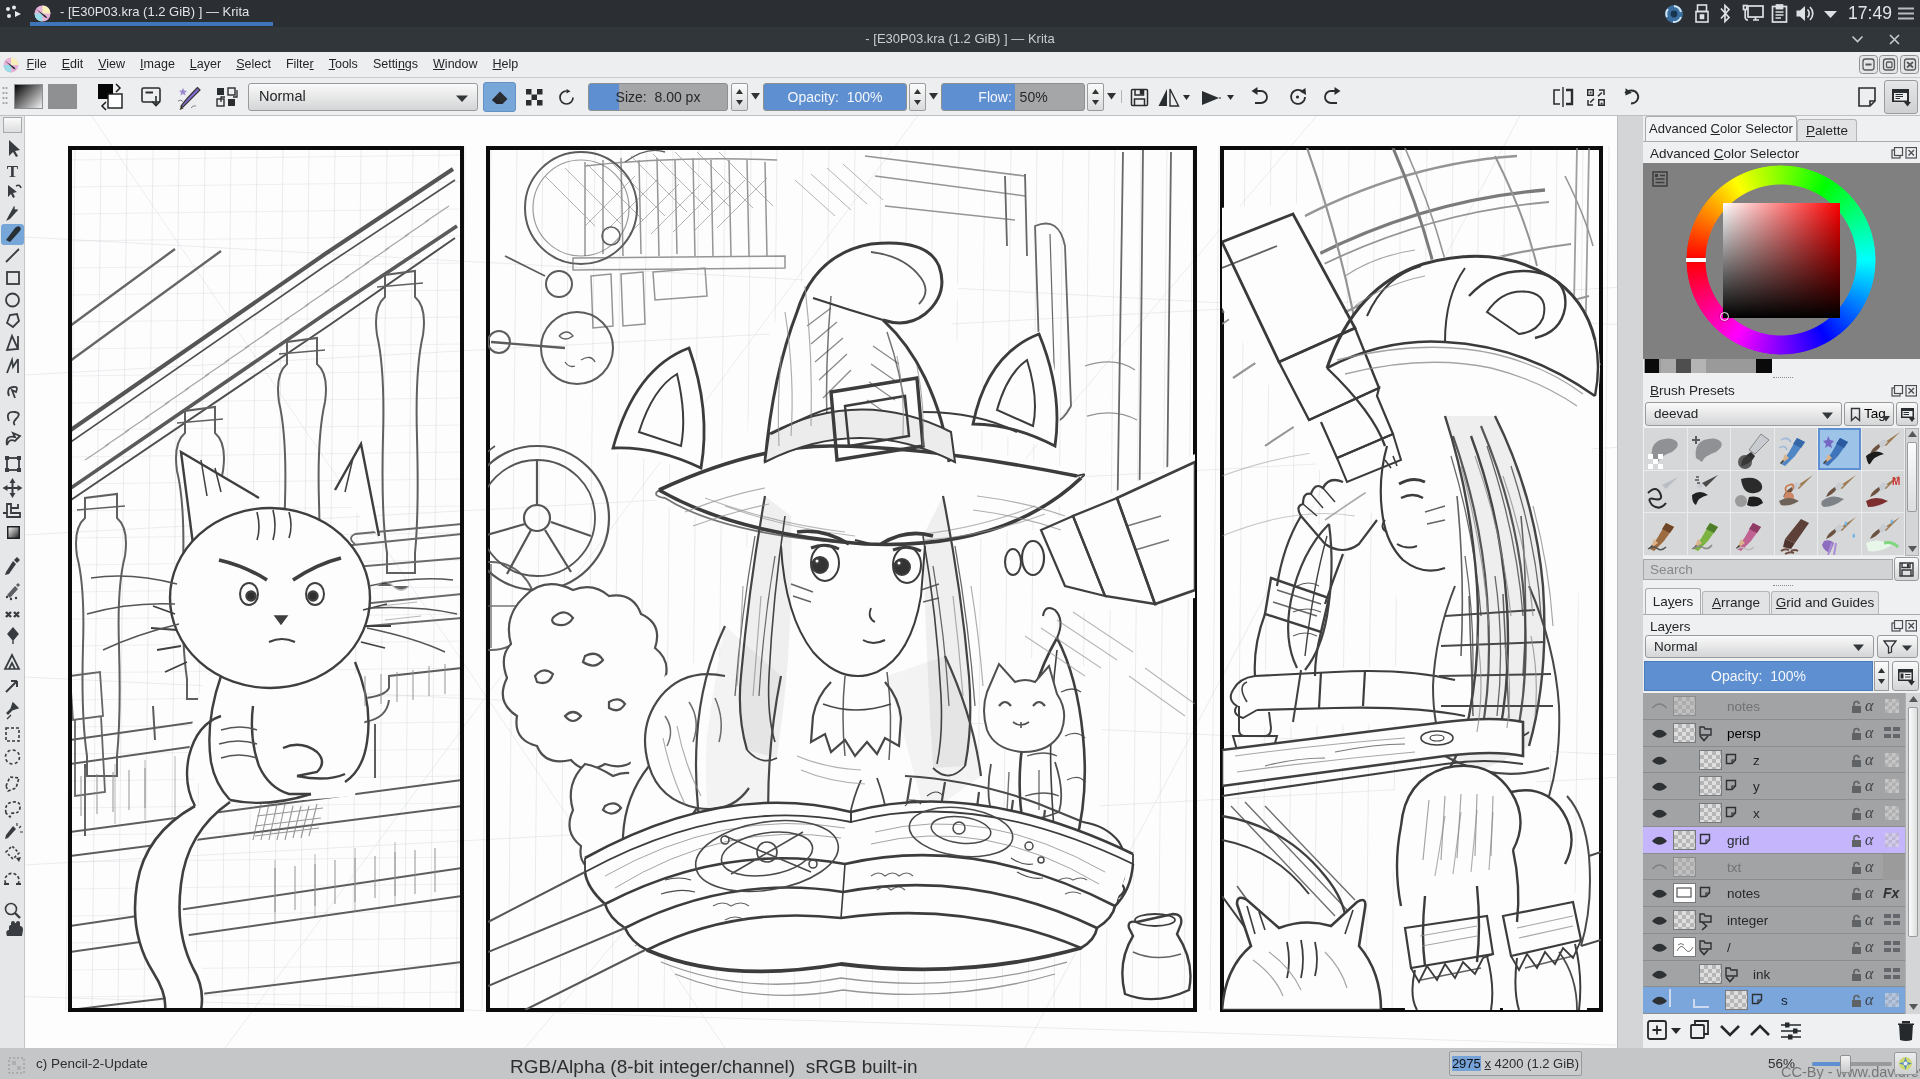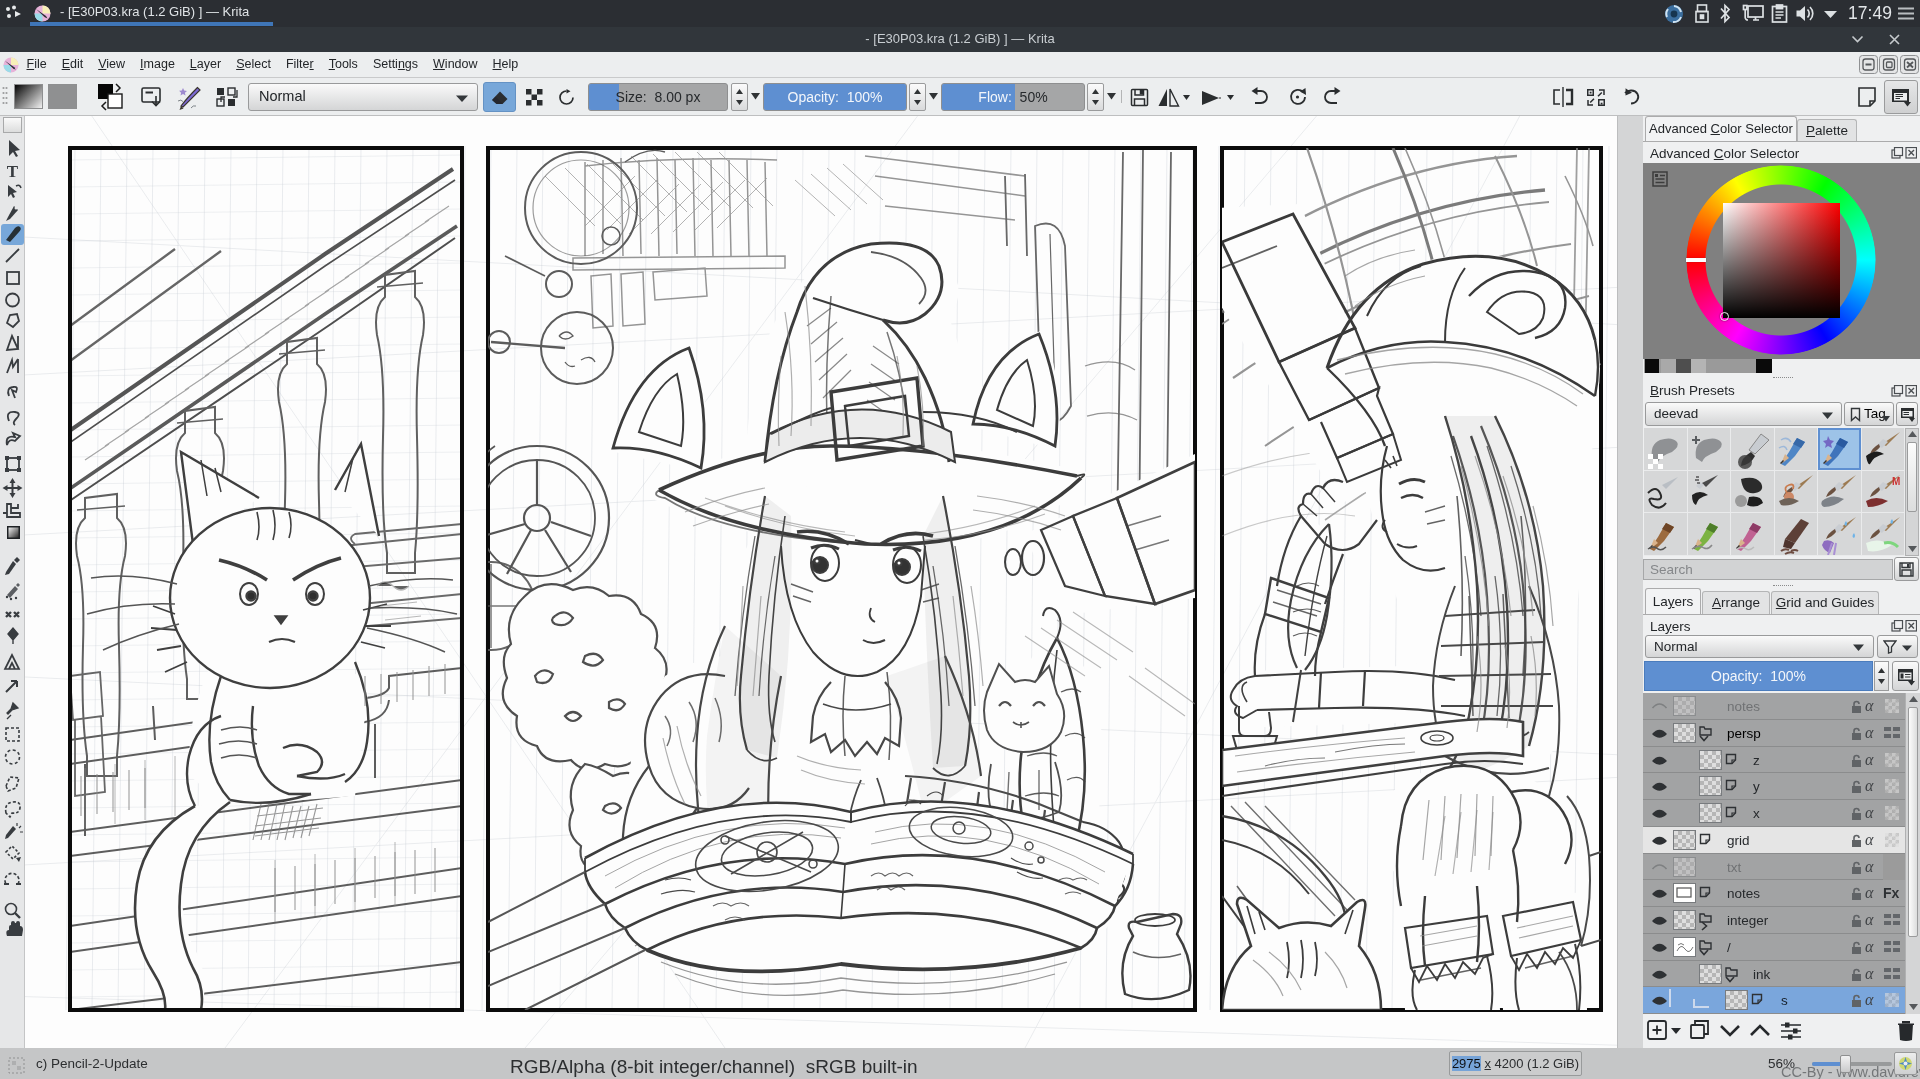--- a/index.html
+++ b/index.html
@@ -1386,21 +1386,21 @@
             <path d="M7 10.5 L7 7 L10.5 7" fill="none" stroke="#2e3134" stroke-width="1.2"></path>
           </svg></div>
         <div style="position:absolute;left:110px;top:6px;font-size:13.5px;color:#26292c">x</div>
         <svg width="13" height="14" viewBox="0 0 13 14" style="position:absolute;left:207px;top:7px">
           <path d="M2 6 L2 13 L11 13 L11 6 Z" fill="#606366"></path>
           <path d="M4 6 L4 4 Q4 1.5 6.5 1.5 Q9 1.5 9 4" fill="none" stroke="#606366" stroke-width="1.6"></path>
         </svg>
         <div style="position:absolute;left:222px;top:4px;font-size:16px;font-style:italic;color:#3f4245;font-family:'Liberation Serif'">α</div>
         <div style="position:absolute;left:242px;top:6px;width:14px;height:14px;background-image:linear-gradient(45deg,#b6b6b6 25%,transparent 25%,transparent 75%,#b6b6b6 75%),linear-gradient(45deg,#b6b6b6 25%,transparent 25%,transparent 75%,#b6b6b6 75%);background-size:7px 7px;background-position:0 0,3.5px 3.5px;background-color:#dedede;opacity:.6"></div>
       </div>
-      <div style="position:absolute;left:0;top:133.75px;width:262px;height:26.75px;background:#e5e5e5;border-bottom:1px solid #8b8c8d">
+      <div style="position:absolute;left:0;top:133.75px;width:262px;height:26.75px;background:#c4b5fd;border-bottom:1px solid #8b8c8d">
         <svg width="17" height="12" viewBox="0 0 17 12" style="position:absolute;left:8px;top:8px">
           <path d="M1 6 Q8.5 -2.5 16 6 Q8.5 13.5 1 6 Z" fill="#2e3134"></path>
         </svg>
         <div style="position:absolute;left:30px;top:3px;width:23px;height:20px;border:1px solid #787b7e;background-image:linear-gradient(45deg,#b6b6b6 25%,transparent 25%,transparent 75%,#b6b6b6 75%),linear-gradient(45deg,#b6b6b6 25%,transparent 25%,transparent 75%,#b6b6b6 75%);background-size:8px 8px;background-position:0 0,4px 4px;background-color:#dedede;"></div>
         <div style="position:absolute;left:56px;top:4px"><svg width="12" height="12" viewBox="0 0 12 12">
             <path d="M1.5 1.5 L10.5 1.5 L10.5 7 L7 10.5 L1.5 10.5 Z" fill="none" stroke="#2e3134" stroke-width="1.4"></path>
             <path d="M7 10.5 L7 7 L10.5 7" fill="none" stroke="#2e3134" stroke-width="1.2"></path>
           </svg></div>
         <div style="position:absolute;left:84px;top:6px;font-size:13.5px;color:#26292c">grid</div>
         <svg width="13" height="14" viewBox="0 0 13 14" style="position:absolute;left:207px;top:7px">
@@ -1433,21 +1433,21 @@
         <div style="position:absolute;left:56px;top:4px"><svg width="12" height="12" viewBox="0 0 12 12">
             <path d="M1.5 1.5 L10.5 1.5 L10.5 7 L7 10.5 L1.5 10.5 Z" fill="none" stroke="#2e3134" stroke-width="1.4"></path>
             <path d="M7 10.5 L7 7 L10.5 7" fill="none" stroke="#2e3134" stroke-width="1.2"></path>
           </svg></div>
         <div style="position:absolute;left:84px;top:6px;font-size:13.5px;color:#26292c">notes</div>
         <svg width="13" height="14" viewBox="0 0 13 14" style="position:absolute;left:207px;top:7px">
           <path d="M2 6 L2 13 L11 13 L11 6 Z" fill="#606366"></path>
           <path d="M4 6 L4 4 Q4 1.5 6.5 1.5 Q9 1.5 9 4" fill="none" stroke="#606366" stroke-width="1.6"></path>
         </svg>
         <div style="position:absolute;left:222px;top:4px;font-size:16px;font-style:italic;color:#3f4245;font-family:'Liberation Serif'">α</div>
-        <div style="position:absolute;left:240px;top:5px;font-size:14px;font-weight:bold;color:#2e3134;">Fx</div>
+        <div style="position:absolute;left:240px;top:5px;font-size:14px;font-weight:bold;color:#2e3134;font-style:italic">Fx</div>
       </div>
       <div style="position:absolute;left:0;top:214px;width:262px;height:26.75px;background:#a2a3a4;border-bottom:1px solid #8b8c8d">
         <svg width="17" height="12" viewBox="0 0 17 12" style="position:absolute;left:8px;top:8px">
           <path d="M1 6 Q8.5 -2.5 16 6 Q8.5 13.5 1 6 Z" fill="#2e3134"></path>
         </svg>
         <div style="position:absolute;left:30px;top:3px;width:23px;height:20px;border:1px solid #787b7e;background-image:linear-gradient(45deg,#b6b6b6 25%,transparent 25%,transparent 75%,#b6b6b6 75%),linear-gradient(45deg,#b6b6b6 25%,transparent 25%,transparent 75%,#b6b6b6 75%);background-size:8px 8px;background-position:0 0,4px 4px;background-color:#dedede;"></div>
         <div style="position:absolute;left:56px;top:2px"><svg width="13" height="11" viewBox="0 0 13 11">
             <path d="M1 2 L5 2 L6 4 L12 4 L12 10 L1 10 Z M1 2 L1 10" fill="none" stroke="#2e3134" stroke-width="1.4"></path>
           </svg></div>
         <svg width="7" height="10" viewBox="0 0 7 10" style="position:absolute;left:58px;top:14px">

